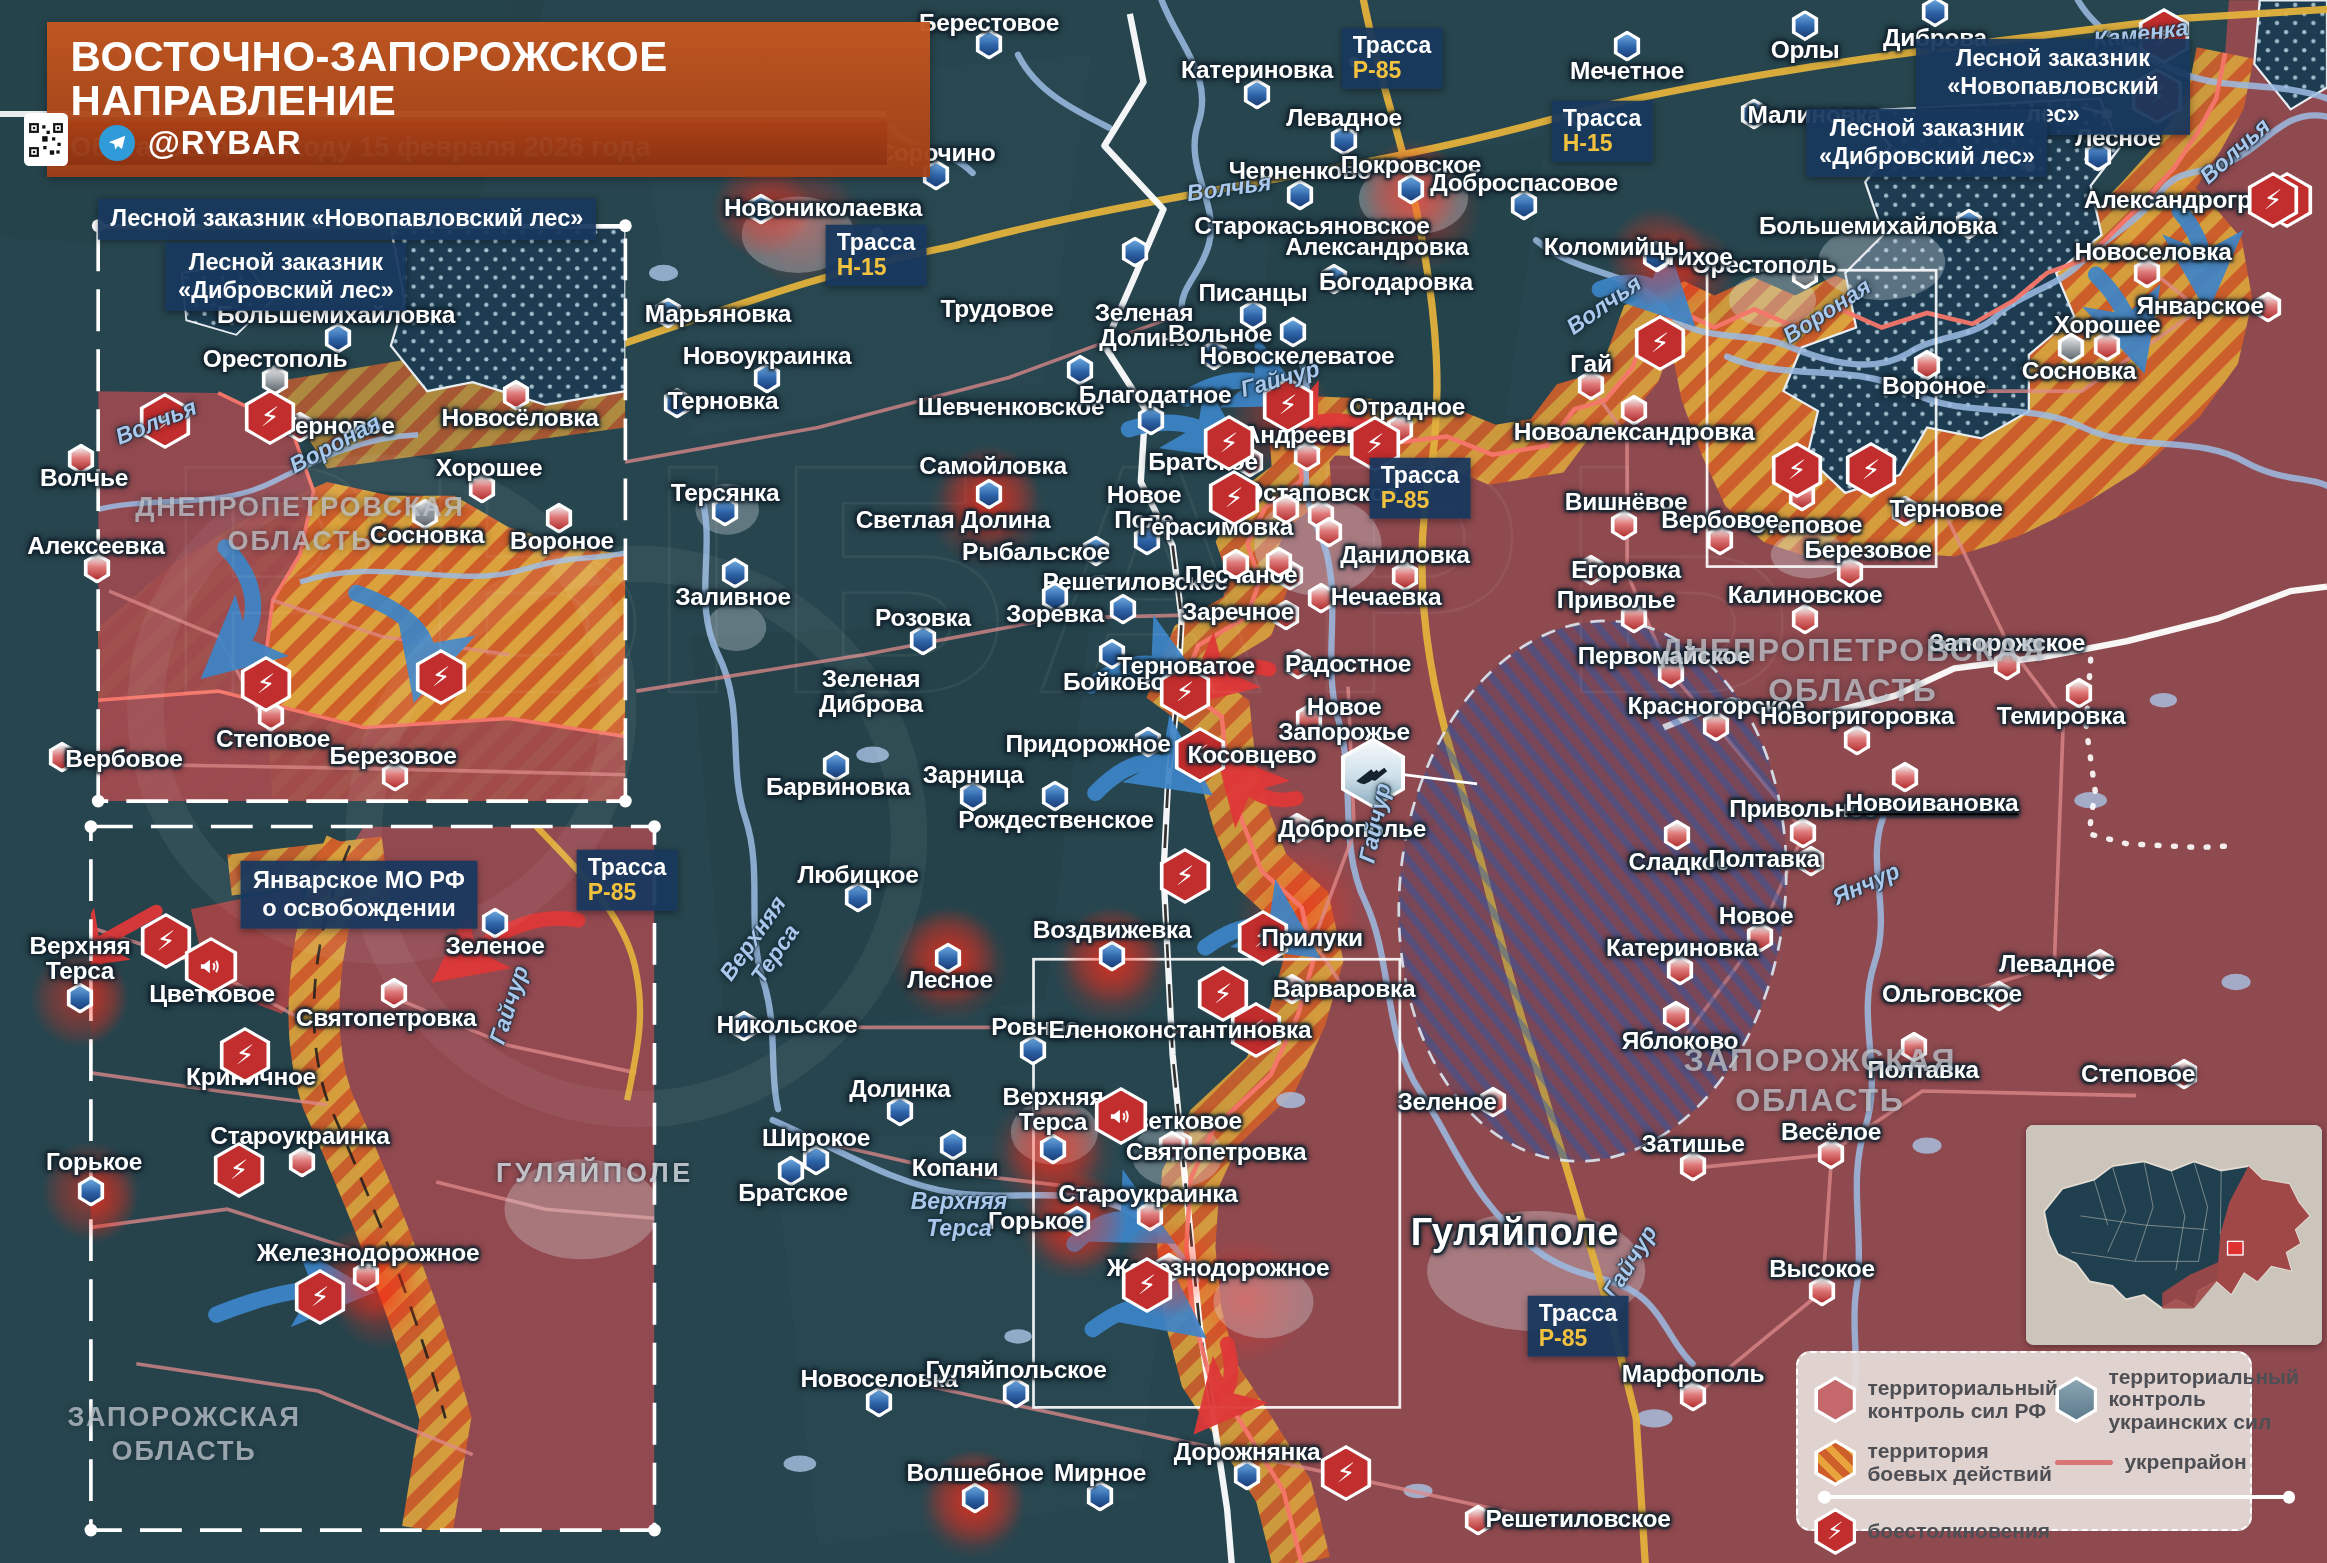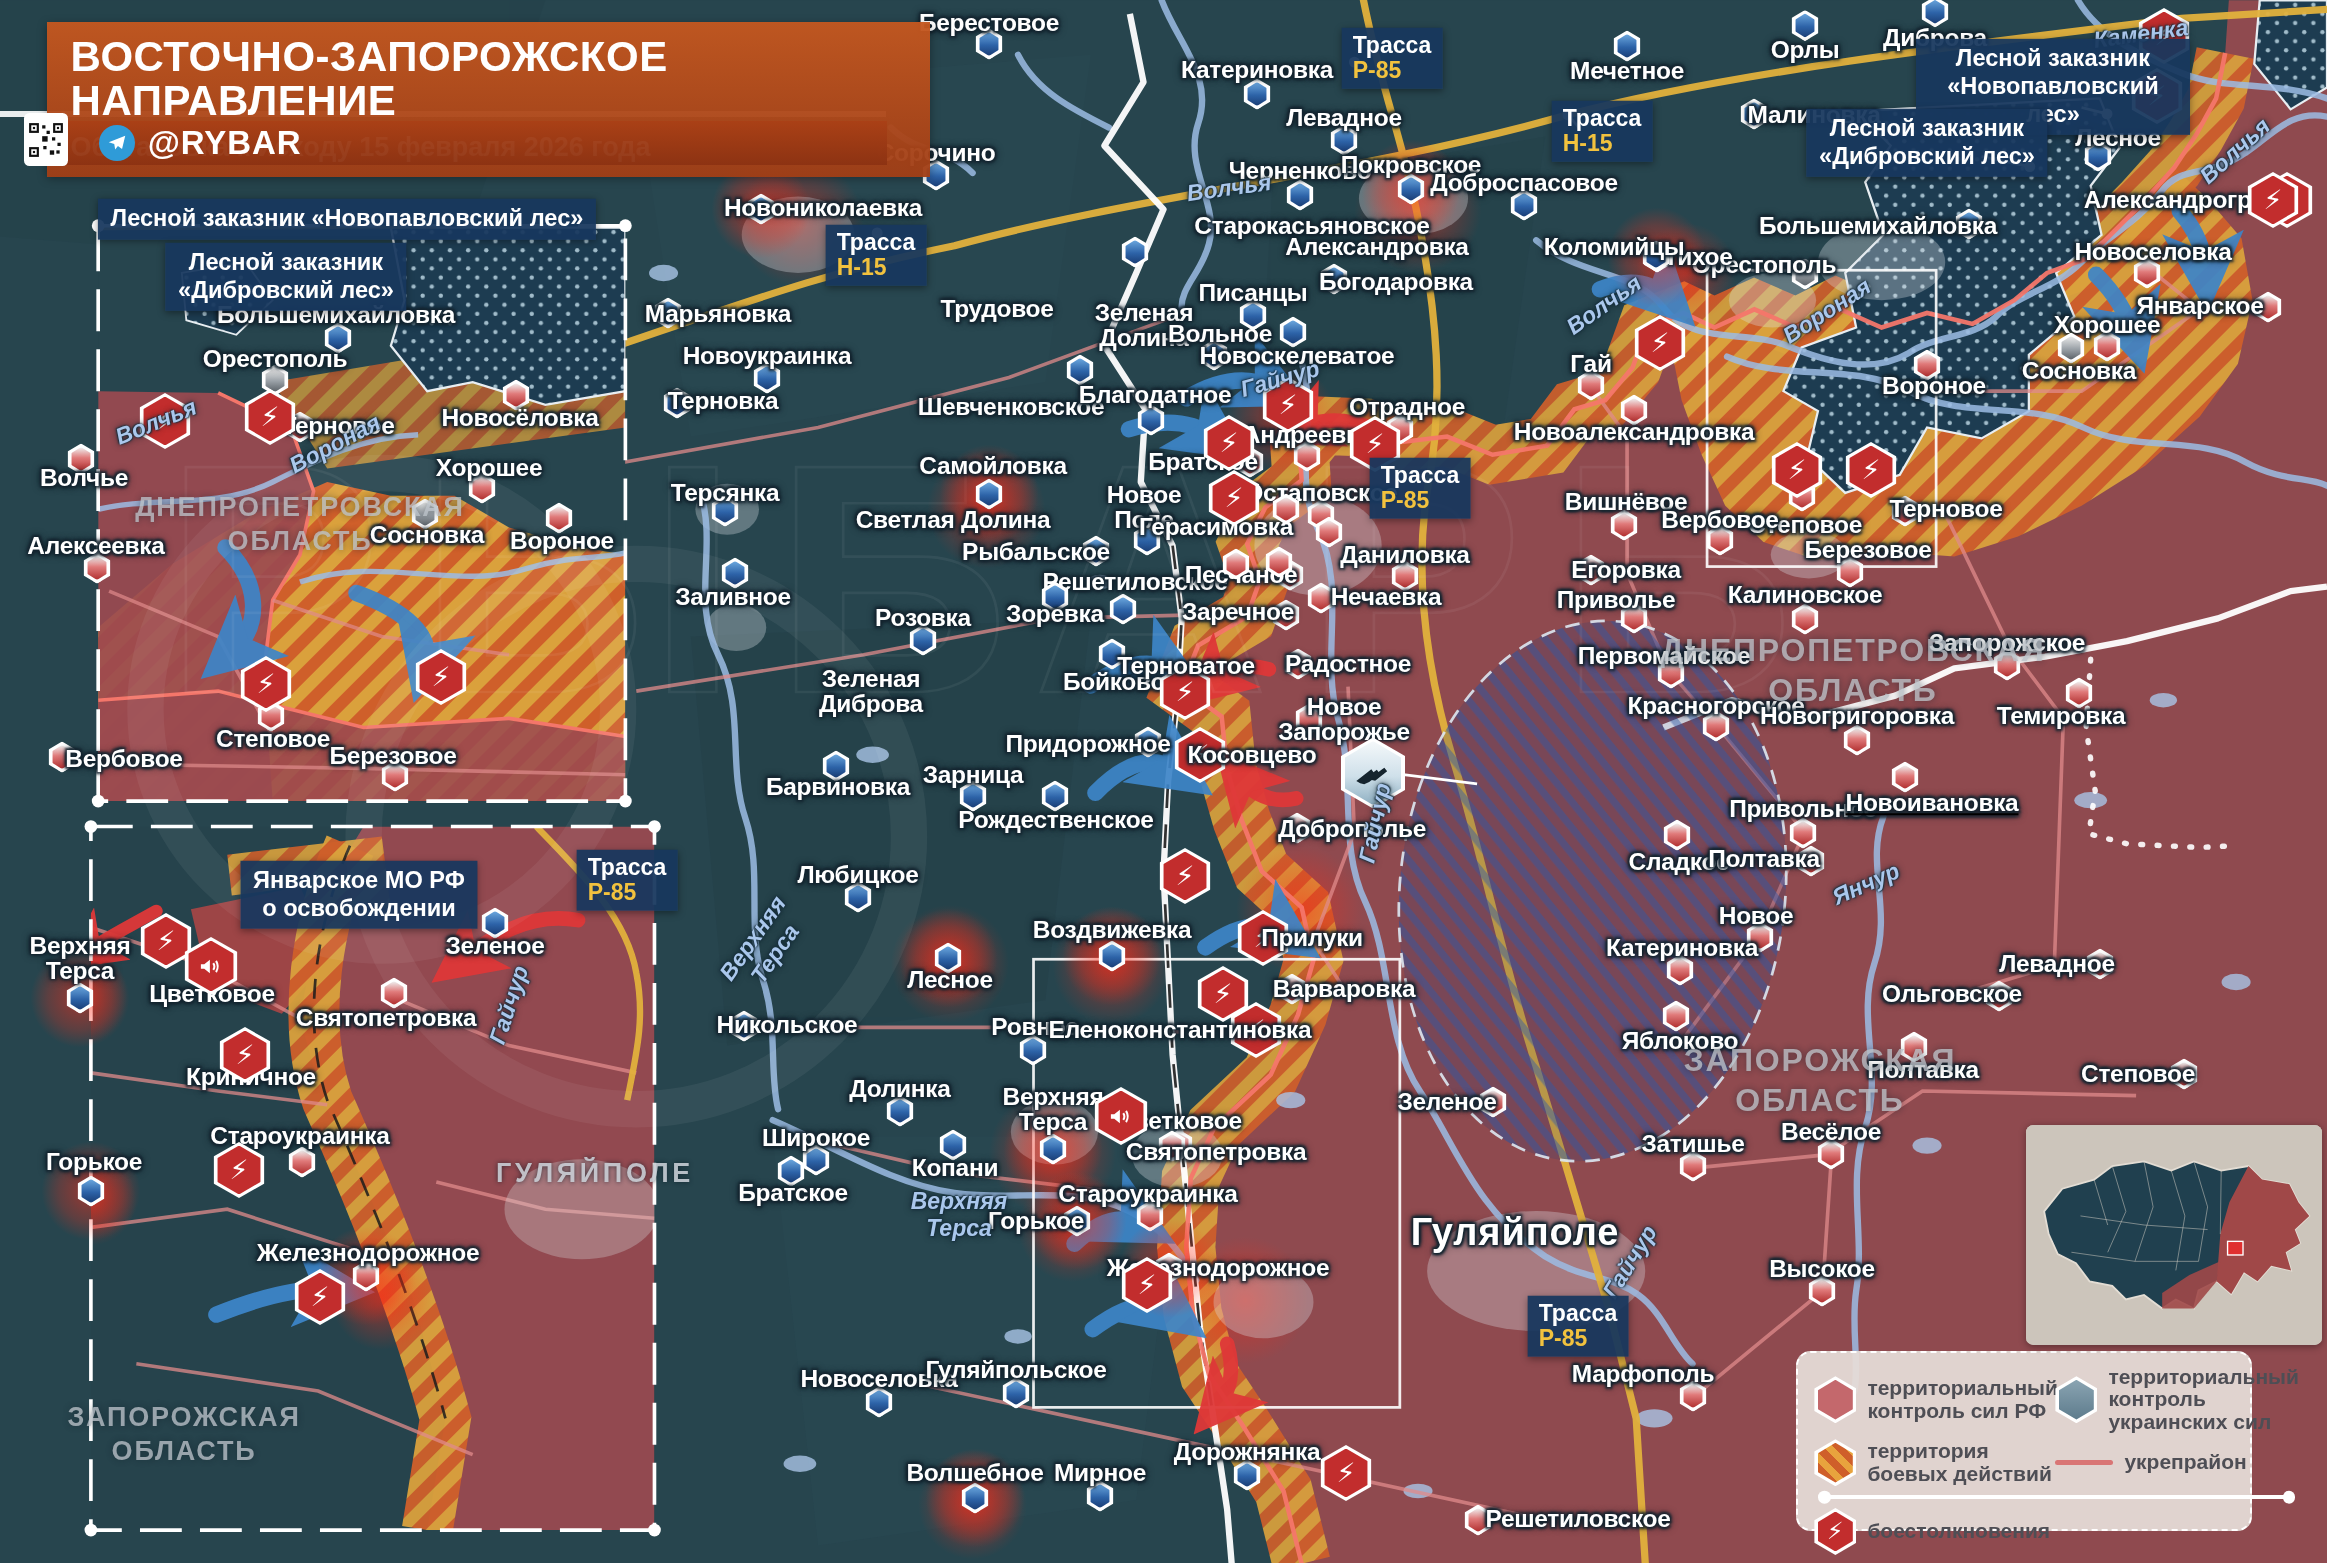--- a/index.html
+++ b/index.html
@@ -797,21 +797,21 @@
       </div>
       <div class="mkwrap mk mk-rf" style="left: 1822px; top: 1291px;">
         <i></i>
       </div>
       <div class="place" style="left: 1822px; top: 1269px;">
         <span class="lbl">Высокое</span>
       </div>
       <div class="mkwrap mk mk-rf" style="left: 1693px; top: 1396px;">
         <i></i>
       </div>
-      <div class="place" style="left: 1643px; top: 1374px;">
+      <div class="place" style="left: 1693px; top: 1374px;">
         <span class="lbl">Марфополь</span>
       </div>
       <div class="place big" style="left: 1515px; top: 1233px;">
         <span class="lbl">Гуляйполе</span>
       </div>
       <div class="mkwrap mk mk-ua" style="left: 1247px; top: 1475px;">
         <i></i>
       </div>
       <div class="place" style="left: 1247px; top: 1452px;">
         <span class="lbl">Дорожнянка</span>

